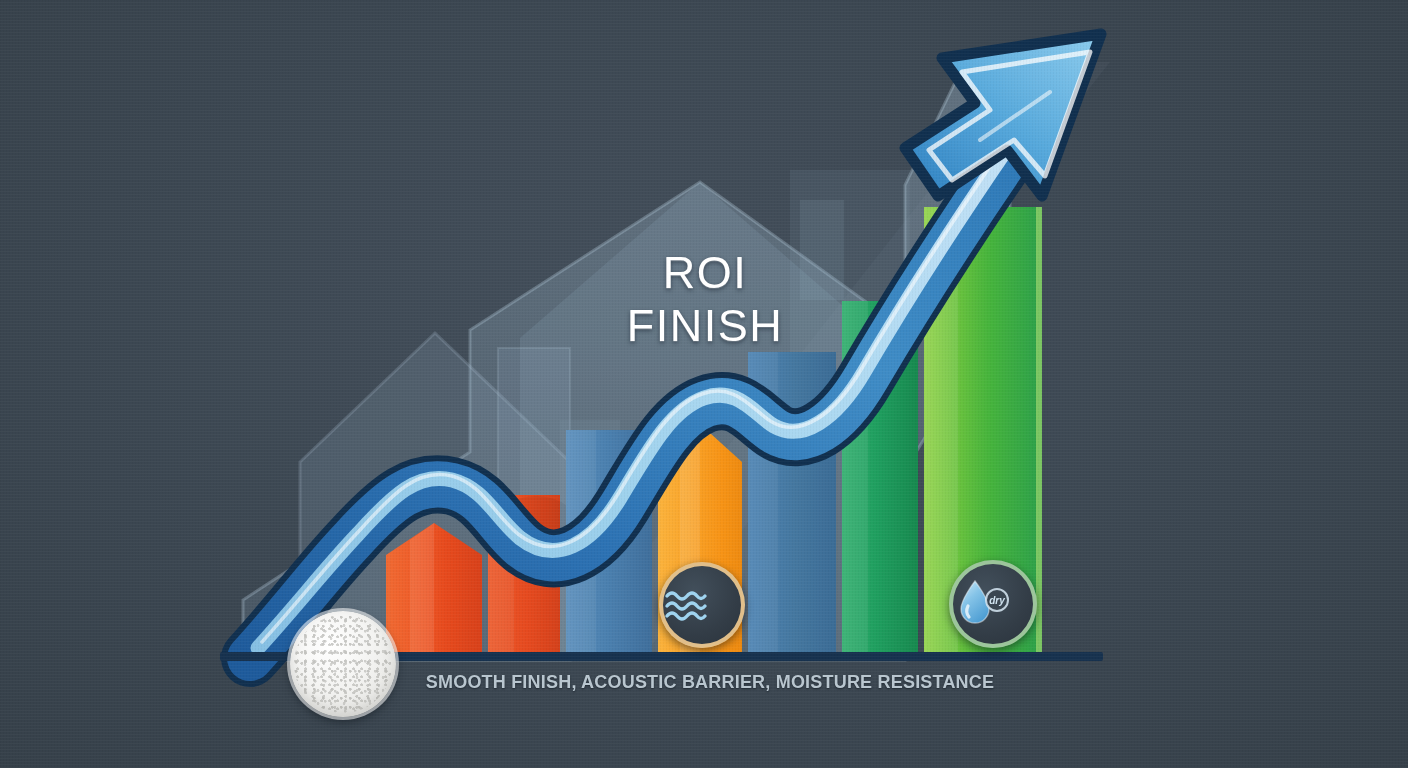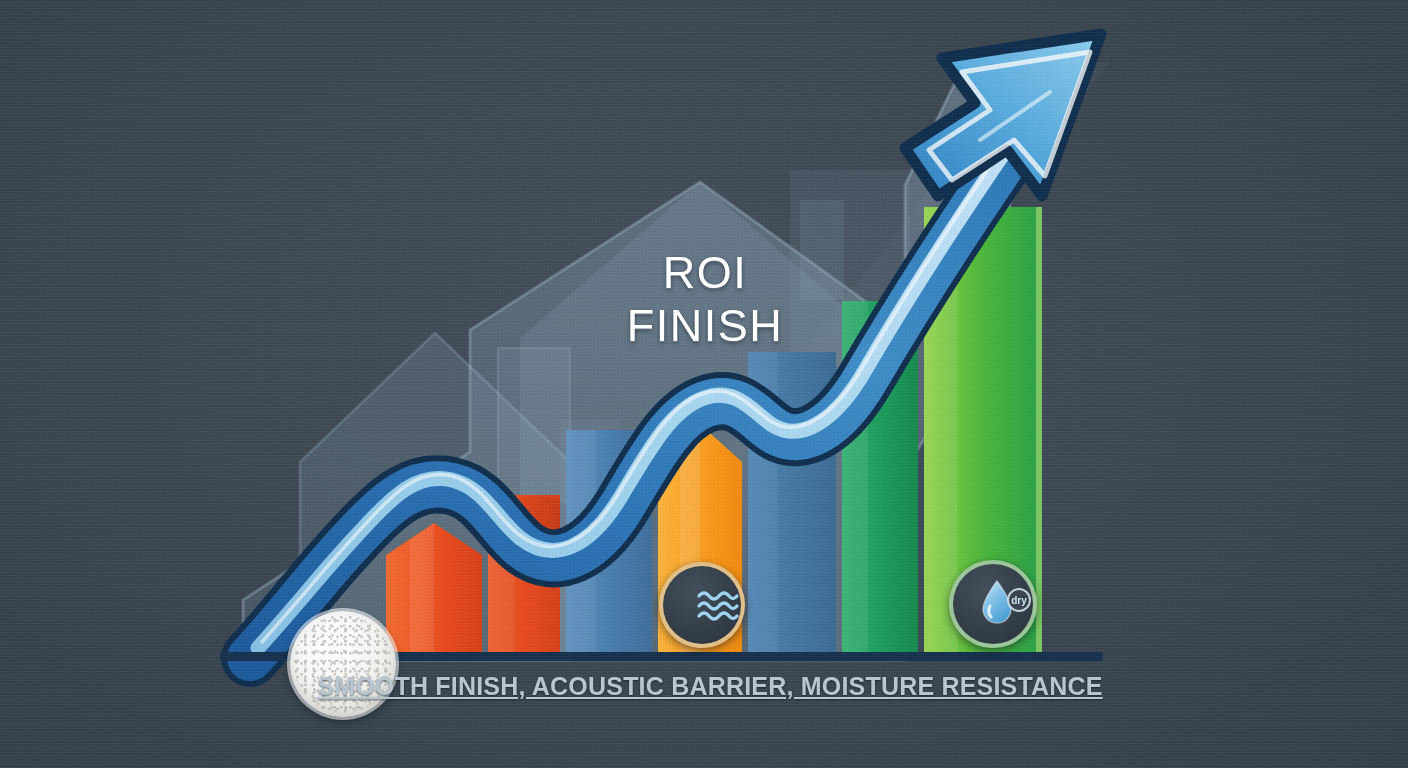--- a/index.html
+++ b/index.html
@@ -57,26 +57,25 @@
   }
 
   
   #caption {
     position: absolute;
     left: 210px;
     top: 672px;
     width: 1000px;
     text-align: center;
     color: #b9c6cf;
-    font-size: 25px;
+    font-size: 18px;
     font-weight: 600;
     letter-spacing: .2px;
     text-shadow: 0 1px 2px rgba(12,20,28,.6);
     white-space: nowrap;
-    text-decoration: underline;
   }
 
   
   #sample-disc {
     position: absolute;
     left: 290px;
     top: 611px;
     width: 106px;
     height: 106px;
     border-radius: 50%;
@@ -102,22 +101,23 @@
     background-size: 9px 9px, 11px 11px, 8px 8px, 13px 13px, 10px 10px;
   }
 
   
   .badge {
     position: absolute;
     border-radius: 50%;
     background: radial-gradient(circle at 40% 32%, #424f5b 0%, #333d47 60%, #2a333c 100%);
     display: flex;
     align-items: center;
-    justify-content: flex-end;
+    justify-content: flex-start;
     box-shadow: 0 3px 8px rgba(10,16,22,.5);
+    font-style: italic;
   }
   #badge-acoustic {
     left: 659px; top: 562px; width: 78px; height: 78px;
     border: 4px solid rgba(255,214,150,.85);
   }
   #badge-moisture {
     left: 949px; top: 560px; width: 80px; height: 80px;
     border: 4px solid rgba(175,221,170,.85);
   }
 </style>

